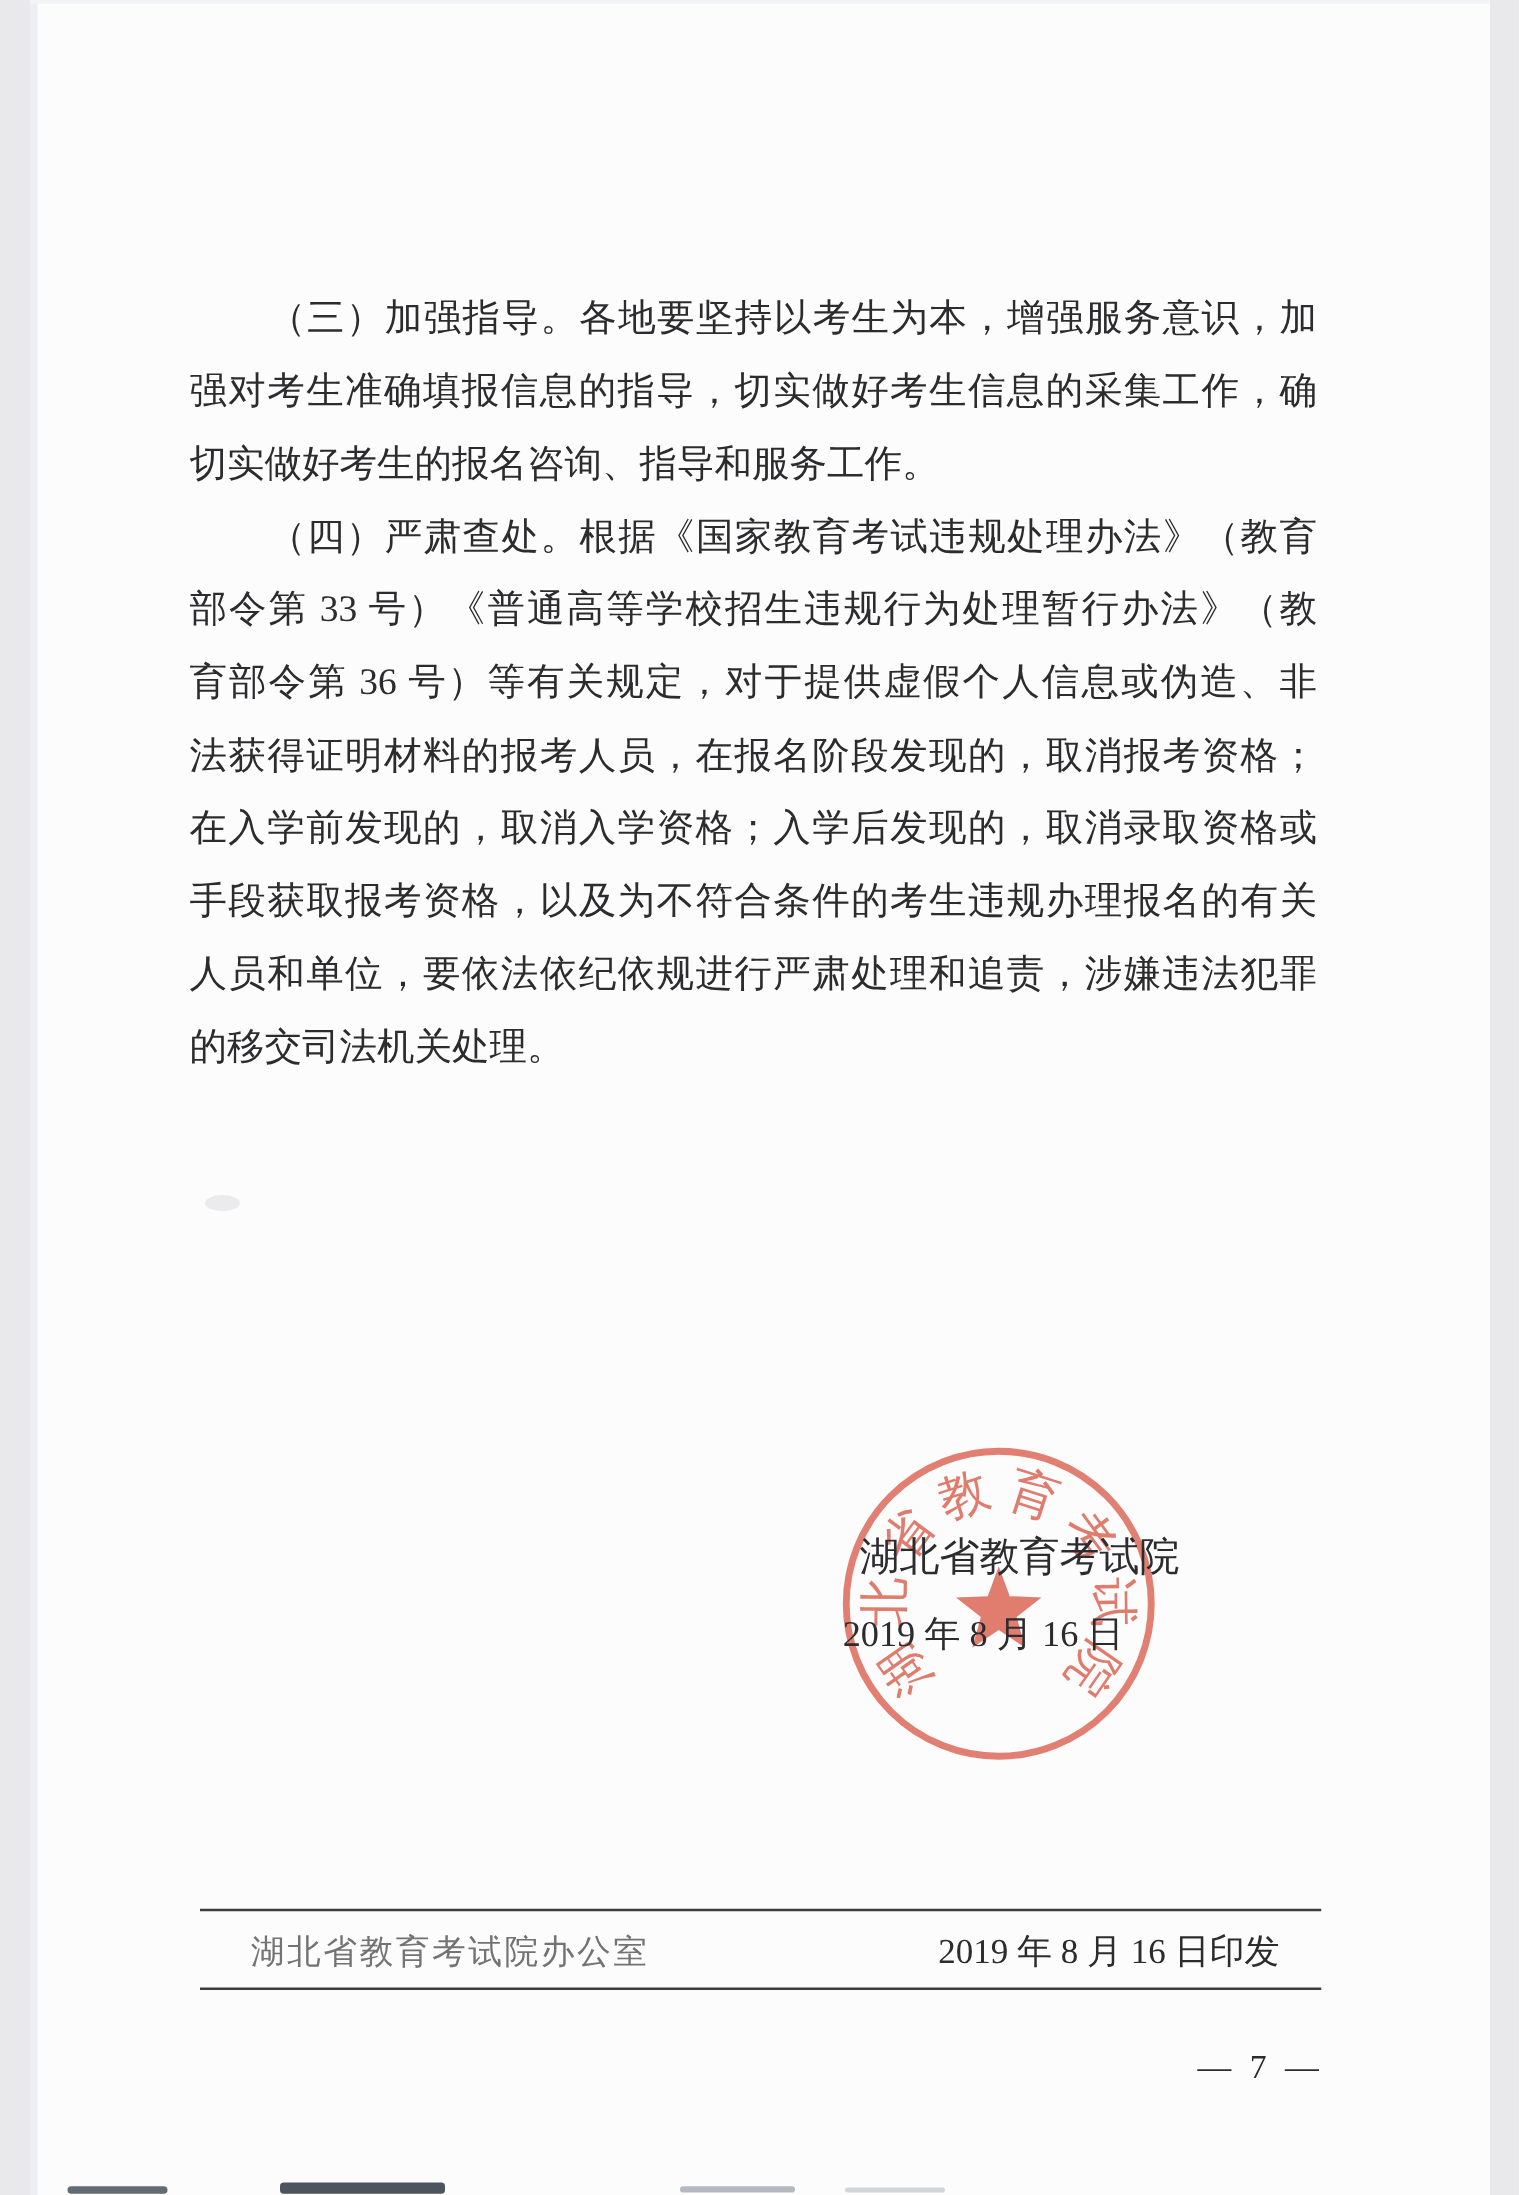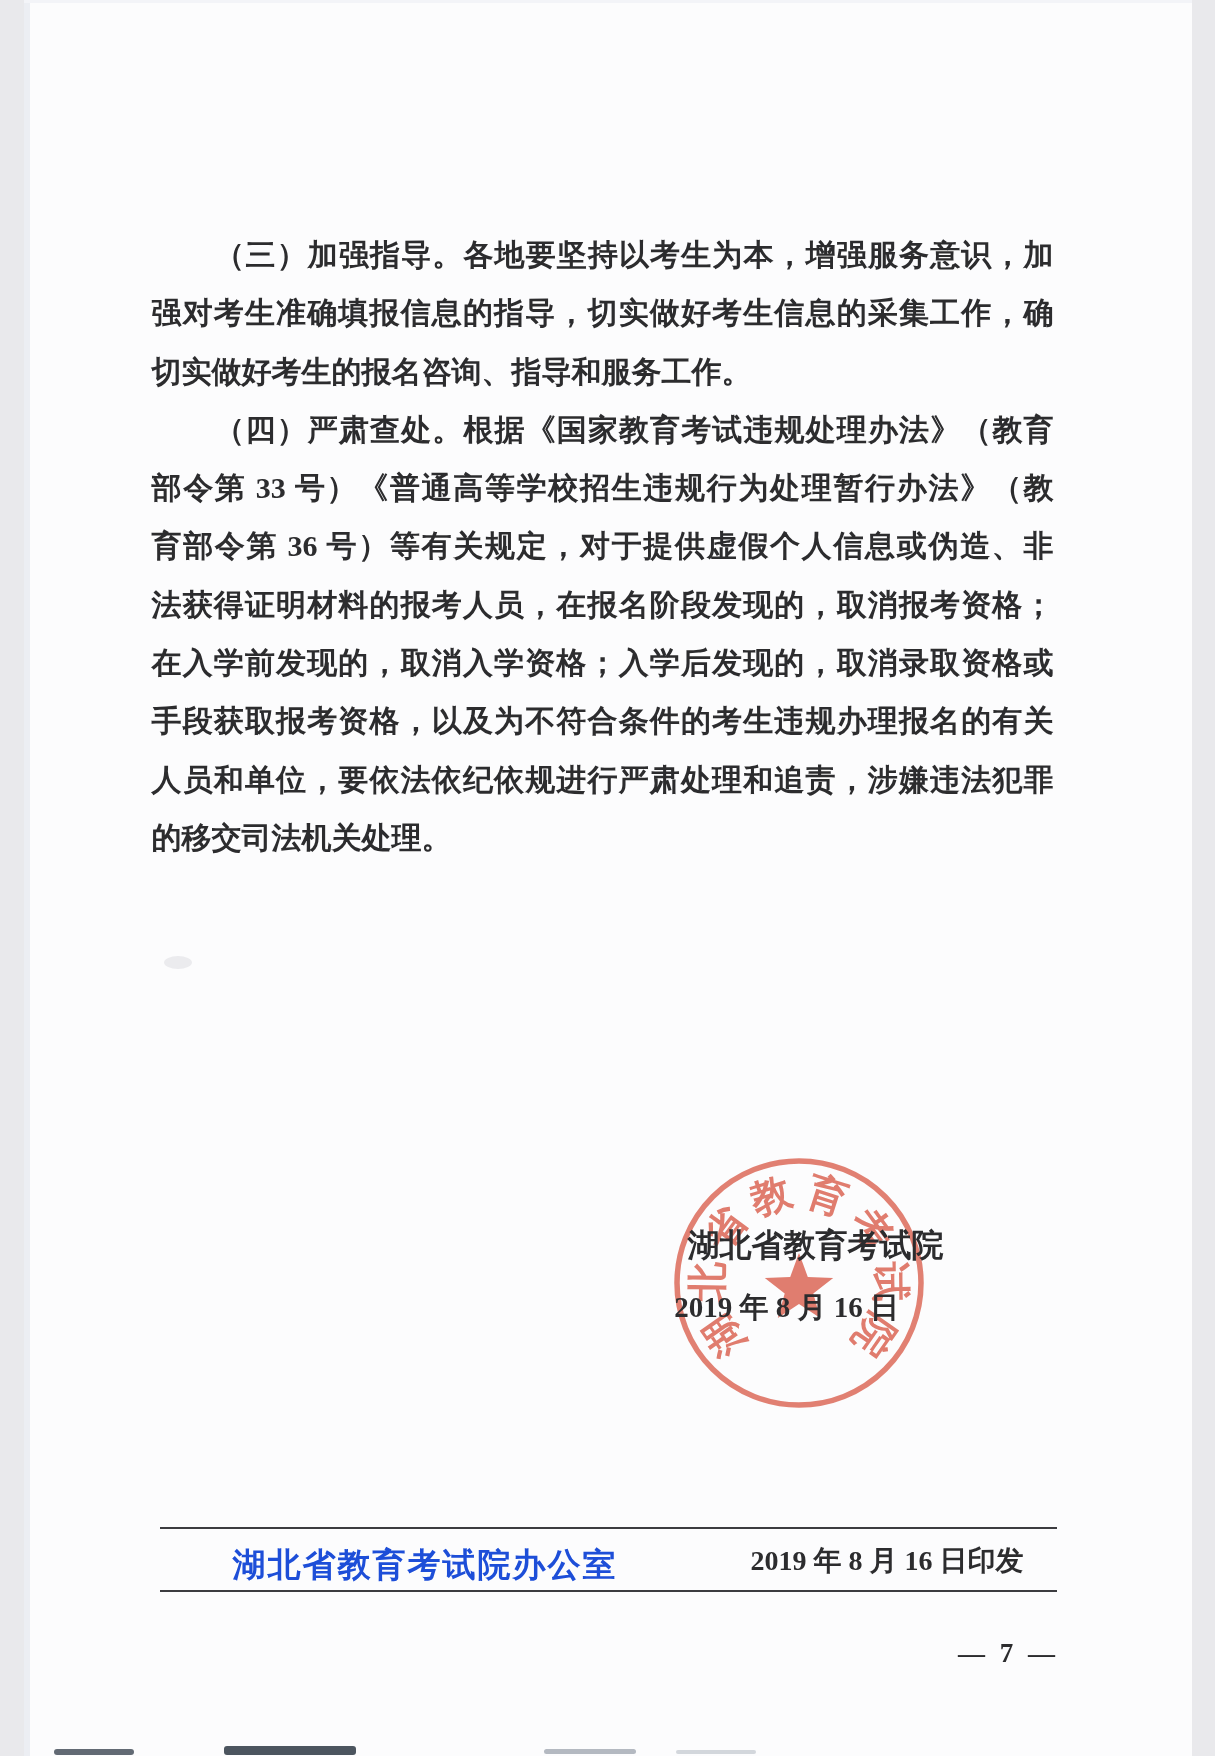--- a/index.html
+++ b/index.html
@@ -6,21 +6,20 @@
   body{
     font-family:"Liberation Serif","DejaVu Serif",serif;
     background:#e9e9ec;
   }
   .page{
     position:relative;
     width:1168px;height:1756px;
     margin:0 auto;
     background:#fcfcfd;
     overflow:hidden;
-    font-weight:bold;
   }
   .scan-edge-left{position:absolute;left:0;top:0;width:6px;height:100%;background:#eceef3;}
   .scan-edge-top{position:absolute;left:0;top:0;width:100%;height:3px;background:#f3f4f8;}
 
   .body-text{
     position:absolute;left:128px;top:226px;width:902px;
   }
   .body-line{
     height:58.3px;line-height:58.3px;
     font-size:30px;color:#2c2c2e;
@@ -44,21 +43,21 @@
   .sig-date{
     position:absolute;left:633px;top:1288px;width:260px;
     font-size:29px;color:#2c2c2e;text-align:center;white-space:nowrap;
   }
 
   .footer-rule{position:absolute;left:136px;width:897px;height:2px;background:#3c3c40;}
   .footer-rule.top{top:1527px;}
   .footer-rule.bottom{top:1590px;}
   .footer-office{
     position:absolute;left:177px;top:1543px;
-    font-size:33px;color:#1d4ed8;letter-spacing:2px;white-space:nowrap;margin-left:32px;
+    font-size:27px;color:#737373;letter-spacing:2px;white-space:nowrap;
   }
   .footer-date{
     position:absolute;left:700px;top:1542px;width:327px;text-align:center;
     font-size:28px;color:#2c2c2e;white-space:nowrap;
   }
   .page-number{
     position:absolute;left:925px;top:1638px;width:120px;text-align:center;
     font-size:27px;color:#2c2c2e;letter-spacing:4px;white-space:nowrap;
   }
 

